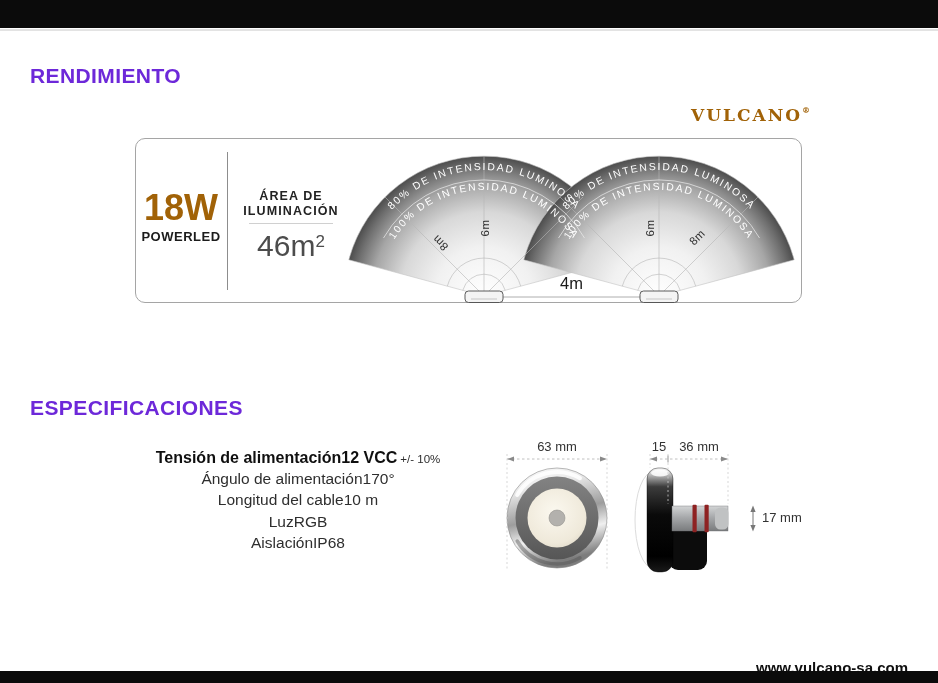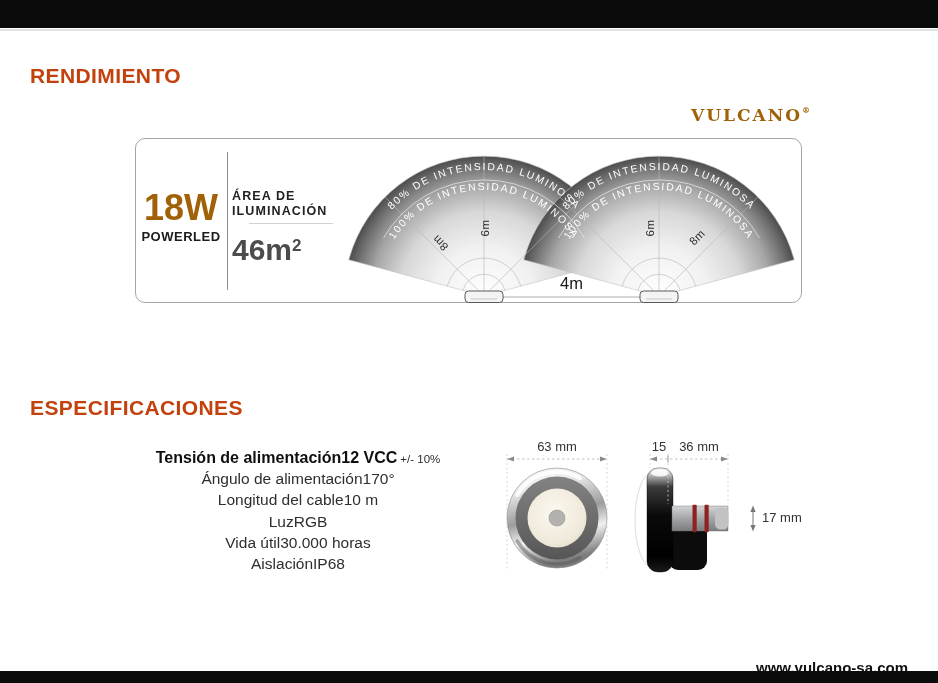--- a/index.html
+++ b/index.html
@@ -2,37 +2,37 @@
 <html><head>
 <meta charset="utf-8">
 <style>
   html,body{margin:0;padding:0;background:#fff;}
   .page{position:relative;width:938px;height:683px;background:#ffffff;overflow:hidden;
         font-family:"Liberation Sans", sans-serif;}
   .abs{position:absolute;}
   .topbar{left:0;top:0;width:938px;height:28px;background:#0b0b0b;}
   .topline{left:0;top:29px;width:938px;height:2px;background:#e3e3e3;}
   .botbar{left:0;top:671px;width:938px;height:12px;background:#0b0b0b;}
-  .sec-title{left:30px;font-size:21px;font-weight:700;letter-spacing:.4px;color:#c2410c;margin:0;}
+  .sec-title{left:30px;font-size:21px;font-weight:700;letter-spacing:.4px;color:#6d28d9;margin:0;}
   .t1{top:64px;}
   .t2{top:396px;}
   .brand{top:105px;right:128px;font-family:"DejaVu Serif", serif;font-weight:700;
          font-size:17px;letter-spacing:2px;color:#a16207;}
   .brand sup{font-size:8px;vertical-align:8px;letter-spacing:0;}
   
   .perfbox{left:135px;top:138px;width:667px;height:165px;border:1.4px solid #a5a5a5;
            border-radius:10px;box-sizing:border-box;}
   .power{left:135px;top:190px;width:92px;text-align:center;}
   .pw{font-size:36px;font-weight:800;color:#a16207;line-height:36px;}
   .pws{font-size:13px;font-weight:700;letter-spacing:.5px;color:#1c1c1c;margin-top:3px;}
   .vdiv{left:227px;top:152px;width:1px;height:138px;background:#8d8d8d;}
-  .area{left:232px;top:189px;width:118px;color:#222;}
+  .area{left:232px;top:189px;width:118px;text-align:center;color:#222;}
   .area .l{font-size:12.5px;font-weight:700;letter-spacing:1.1px;line-height:15px;}
   .area .u{width:84px;height:1px;background:#d0d0d0;margin:4px auto 2px auto;}
-  .area .v{font-size:30px;font-weight:700;color:#4c4c4c;line-height:40px;}
+  .area .v{font-size:30px;font-weight:400;color:#4c4c4c;line-height:32px;}
   .area .v sup{font-size:17px;vertical-align:9px;}
   .fansvg{left:135px;top:138px;}
   .arct{font-family:"Liberation Sans", sans-serif;font-size:10.3px;letter-spacing:1.8px;fill:#ffffff;}
   .rlab{font-family:"Liberation Sans", sans-serif;font-size:11.5px;letter-spacing:.5px;fill:#2e2e2e;}
   .fourm{font-family:"Liberation Sans", sans-serif;font-size:16.5px;fill:#1a1a1a;}
   
   .specs{left:135px;top:449px;width:326px;}
   .srow{display:flex;justify-content:center;height:21.2px;align-items:baseline;
         font-size:15.5px;color:#2e2e2e;}
   .srow.b{font-weight:700;color:#0f0f0f;font-size:16px;}
@@ -156,24 +156,20 @@
     </div>
     <div class="srow">
       <span>Longitud del cable</span>
       <span class="sval">10 m</span>
     </div>
     <div class="srow">
       <span>Luz</span>
       <span class="sval">RGB</span>
     </div>
     <div class="srow">
-      <span>Vida útil</span>
-      <span class="sval">30.000 horas</span>
-    </div>
-    <div class="srow">
       <span>Aislación</span>
       <span class="sval">IP68</span>
     </div>
   </div>
 
   <svg class="abs prodsvg" width="330" height="160" viewBox="0 0 330 160">
     <defs>
       <linearGradient id="chrome" x1="0" y1="0" x2="0.25" y2="1">
         <stop offset="0" stop-color="#ffffff"></stop>
         <stop offset="0.25" stop-color="#e9e9e9"></stop>

